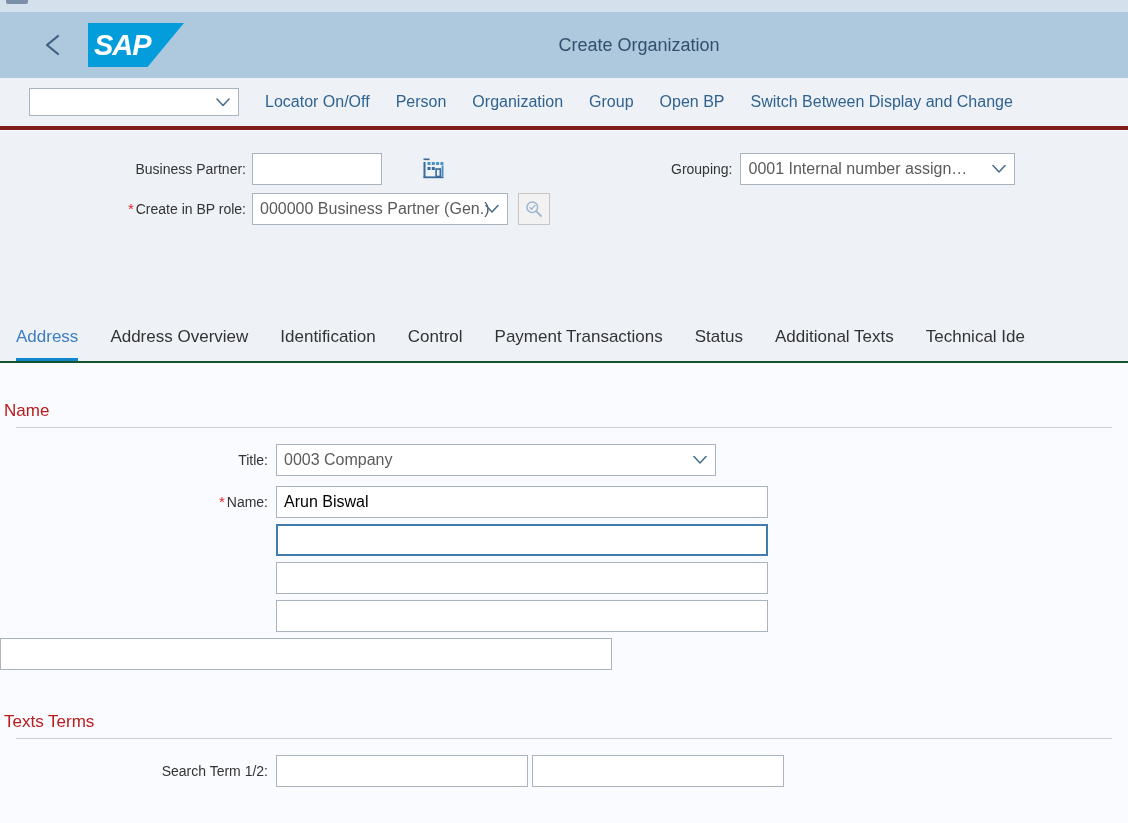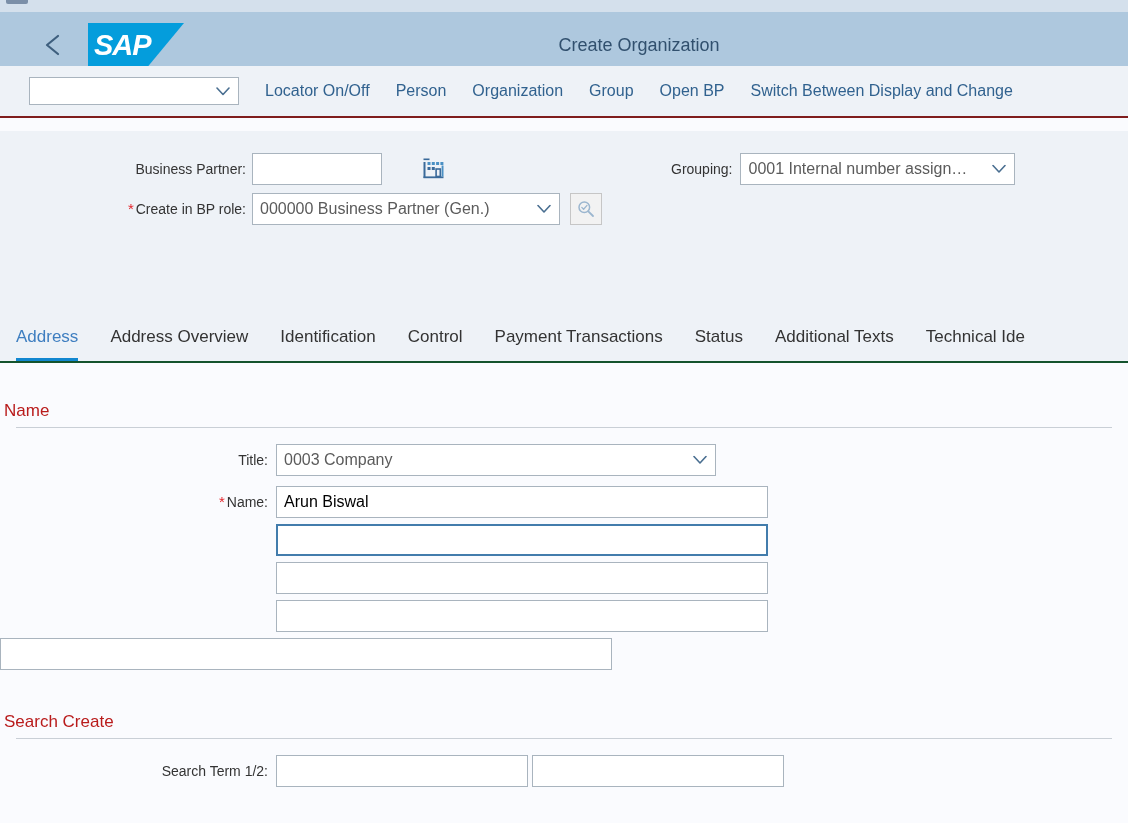--- a/index.html
+++ b/index.html
@@ -74,25 +74,25 @@
     left: 0; right: 0;
     text-align: center;
     color: #31506e;
     font-size: 18px;
     pointer-events: none;
   }
   .shell-title span { display: inline-block; padding-left: 150px; }
 
   
   .toolbar {
-    position: absolute; top: 66px; left: 0;
+    position: absolute; top: 78px; left: 0;
     width: 1128px; height: 52px;
     background: #eef2f7;
     display: flex; align-items: center;
-    border-bottom: 2px solid #7f1d1d;
+    border-bottom: 4px solid #7f1d1d;
   }
   .toolbar-select {
     margin-left: 29px;
     width: 210px; height: 28px;
     background: #ffffff;
     border: 1px solid #a9b4be;
     display: flex; align-items: center;
     justify-content: flex-end;
     padding-right: 8px;
     cursor: pointer;
@@ -152,21 +152,21 @@
     font-size: 16px;
     color: #5b5b5b;
     cursor: pointer;
     white-space: nowrap;
     overflow: hidden;
   }
   .ddl .chev {
     position: absolute; right: 8px; top: 50%;
     transform: translateY(-50%);
   }
-  .role-ddl { width: 308px; }
+  .role-ddl { width: 256px; }
   .search-btn {
     margin-left: 10px;
     width: 32px; height: 32px;
     background: #f2f2f2;
     border: 1px solid #c6c6c6;
     display: flex; align-items: center; justify-content: center;
     cursor: pointer;
   }
 
   .row-grouping {
@@ -376,21 +376,21 @@
     <div class="field-row stacked-row">
       <div class="field-label"></div>
       <input class="inp name-input" type="text" value="" style="">
     </div>
 
     <div class="field-row stacked-row">
       <input class="inp salutation-input" type="text" value="" style="">
     </div>
 
     <div style="height:42px;"></div>
-    <div class="section-head">Search Create</div>
+    <div class="section-head">Texts Terms</div>
     <div class="section-rule"></div>
 
     <div class="field-row" style="margin-top:16px;">
       <div class="field-label">
         <span class="lbl">Search Term 1/2:</span>
       </div>
       <input class="inp search-term-input" type="text" value="" style="">
       <div class="gap4"></div>
       <input class="inp search-term-input" type="text" value="" style="">
     </div>

